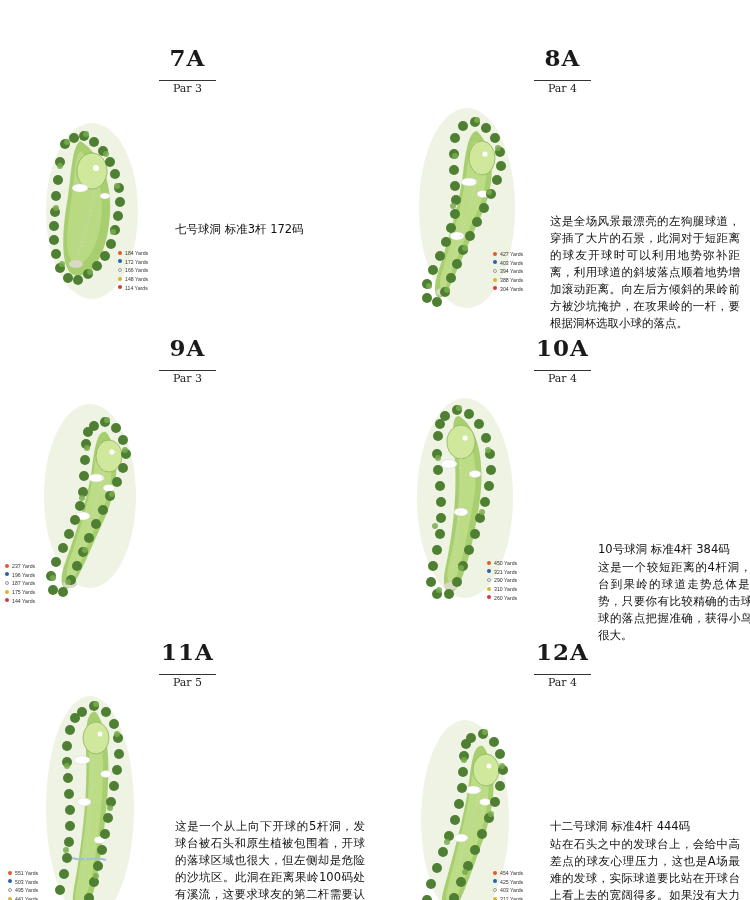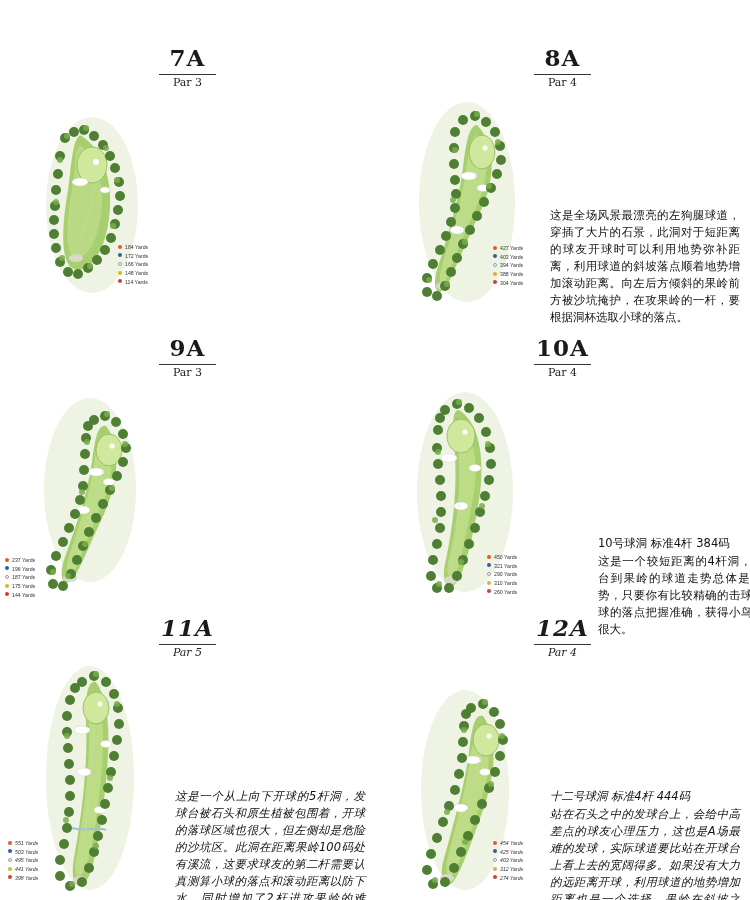--- a/index.html
+++ b/index.html
@@ -19,21 +19,21 @@
   .hole {
     position: absolute;
     width: 375px;
     height: 280px;
   }
   
   .col-left  { left: 0px; }
   .col-right { left: 375px; }
   .row-1 { top: 0px; }
   .row-2 { top: 290px; }
-  .row-3 { top: 570px; font-style: italic; }
+  .row-3 { top: 594px; }
 
   .hole-header {
     text-align: center;
     width: 200px;
     margin: 0 auto;
     padding-top: 6px;
   }
   .hole-number {
     font-family: "DejaVu Serif", serif;
     font-size: 23px;
@@ -43,21 +43,21 @@
     line-height: 1.05;
     margin-top: 40px;
   }
   .hole-par {
     font-family: "DejaVu Serif", serif;
     font-size: 11px;
     color: #222;
     border-top: 1px solid #333;
     display: inline-block;
     padding: 1px 14px 0 14px;
-    margin-top: 4px;
+    margin-top: 10px;
   }
 
   .hole-body {
     position: relative;
     width: 375px;
     height: 238px;
   }
 
   .map {
     position: absolute;
@@ -178,20 +178,21 @@
         </svg>
       </div>
       <div class="tees t-7">
         <div class="tee-row"><span class="tee-dot" style="background:#e05a2b"></span><span class="tee-label">184 Yards</span></div>
         <div class="tee-row"><span class="tee-dot" style="background:#2b5fa8"></span><span class="tee-label">172 Yards</span></div>
         <div class="tee-row"><span class="tee-dot" style="background:#ffffff;border:0.5px solid #999"></span><span class="tee-label">166 Yards</span></div>
         <div class="tee-row"><span class="tee-dot" style="background:#d4b72a"></span><span class="tee-label">148 Yards</span></div>
         <div class="tee-row"><span class="tee-dot" style="background:#d23b3b"></span><span class="tee-label">114 Yards</span></div>
       </div>
       <div class="desc d-7">
+        <span class="title">七号球洞  标准3杆  172码</span>
       </div>
     </div>
   </div>
 
   <div class="hole col-right row-1">
     <div class="hole-header">
       <div class="hole-number">8A</div>
       <div class="hole-par">Par 4</div>
     </div>
     <div class="hole-body">

